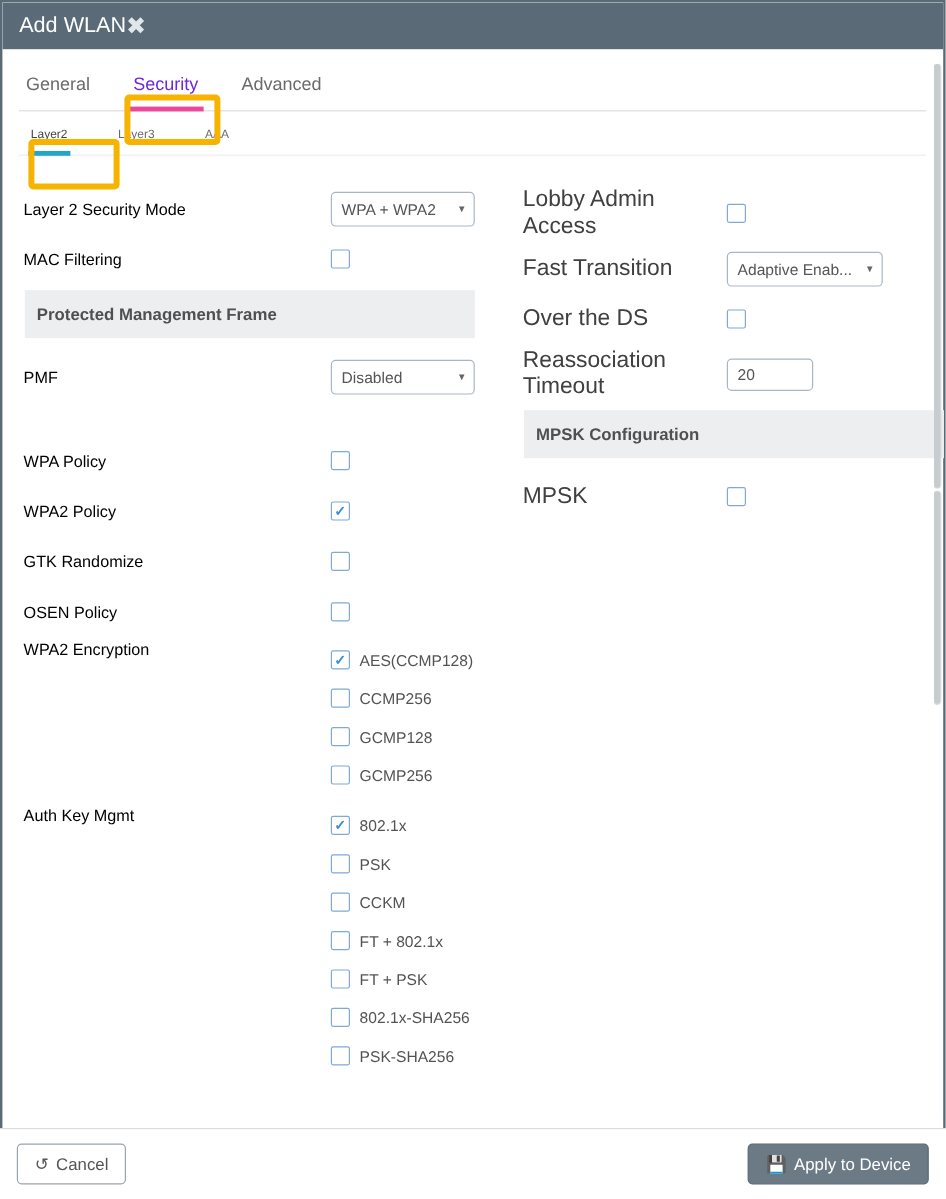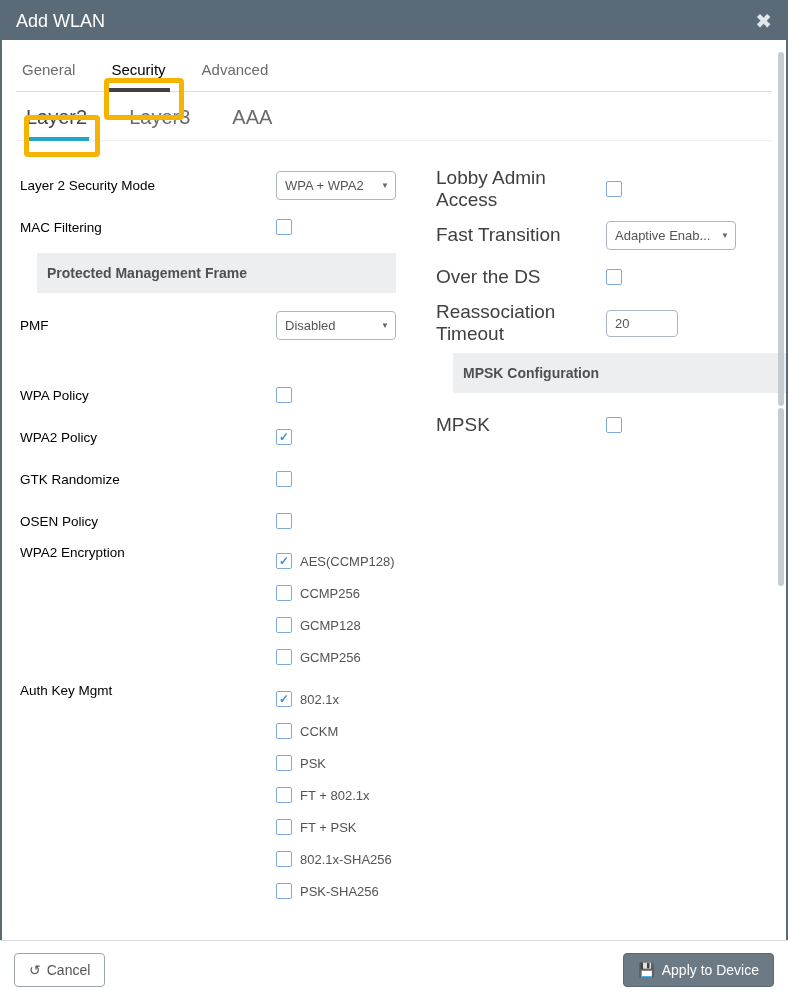--- a/index.html
+++ b/index.html
@@ -1,36 +1,36 @@
 <!DOCTYPE html>
 <html><head>
 <meta charset="utf-8">
 <style>
   *{box-sizing:border-box;margin:0;padding:0;}
   body{font-family:"Helvetica Neue",Arial,sans-serif;font-size:13px;color:#555;background:#fff;width:788px;height:999px;overflow:hidden;border:2px solid #5a6b76;}
-  .titlebar{background:#5a6b77;color:#fff;font-size:18px;font-weight:400;padding:7px 14px;display:flex;justify-content:space-between;align-items:center;}
+  .titlebar{background:#5a6b77;color:#fff;font-size:18px;font-weight:400;padding:7px 14px;display:flex;align-items:center;}
   .close-x{font-size:20px;color:#e0e6ea;cursor:pointer;}
   .scroll-area{position:relative;height:905px;overflow:hidden;}
   .content{padding:0 14px 0 14px;height:100%;overflow-y:auto;}
   .sb-thumb{position:absolute;right:2px;width:6px;background:#c7ccd0;border-radius:3px;}
   .tabs-main{display:flex;gap:28px;padding:21px 2px 0 2px;border-bottom:1px solid #ddd;font-size:15px;color:#6b6b6b;}
   .tabs-main span{padding:0 4px 10px 4px;cursor:pointer;}
-  .tabs-main .active{color:#000000;border-bottom:4px solid #404040;margin-bottom:-1px;}
-  .tabs-sub{display:flex;gap:38px;padding:14px 2px 0 8px;border-bottom:1px solid #eee;font-size:20px;color:#6b6b6b;}
+  .tabs-main .active{color:#6d28d9;border-bottom:4px solid #ec4899;margin-bottom:-1px;}
+  .tabs-sub{display:flex;gap:38px;padding:14px 2px 0 8px;border-bottom:1px solid #eee;font-size:10px;color:#6b6b6b;}
   .tabs-sub span{padding:0 2px 8px 2px;cursor:pointer;}
   .tabs-sub .active{color:#444;border-bottom:4px solid #1fa6c9;margin-bottom:-1px;}
   .hl{position:absolute;border:5px solid #f6b400;border-radius:4px;pointer-events:none;}
   .hl-sec{left:88px;top:38px;width:80px;height:42px;}
   .hl-l2{left:8px;top:75px;width:76px;height:42px;}
   .body-cols{display:flex;gap:40px;padding:26px 0 0 4px;}
   .col{flex:0 0 48%;}
   .row{display:flex;align-items:center;min-height:36px;margin-bottom:6px;}
   .lbl{flex:0 0 180px;color:#000000;font-size:13.5px;}
   .lbl-r{flex:0 0 170px;color:#404040;font-size:19px;}
-  .section-head{background:#eceeef;color:#505050;font-weight:600;padding:12px 10px;margin:8px 0 14px 17px;font-size:14px;}
+  .section-head{background:#eceeef;color:#505050;font-weight:600;padding:12px 10px;margin:8px 0 14px 1px;font-size:14px;}
   .select{border:1px solid #a9b7c5;border-radius:4px;padding:6px 22px 6px 8px;font-size:13px;color:#555;min-width:120px;position:relative;display:inline-flex;align-items:center;cursor:pointer;}
   .select .caret{position:absolute;right:6px;top:50%;transform:translateY(-50%);font-size:8px;color:#666;}
   .input-text{border:1px solid #a9b7c5;border-radius:4px;padding:5px 8px;font-size:13px;color:#555;width:72px;}
   .cb{width:16px;height:16px;border:1.5px solid #7fa9d6;border-radius:2px;display:inline-flex;align-items:center;justify-content:center;cursor:pointer;flex:0 0 16px;}
   .cb.checked::after{content:"✓";color:#3d8fde;font-size:12px;line-height:12px;font-weight:700;}
   .opt-row{display:flex;align-items:center;gap:8px;min-height:32px;}
   .opt-row span{color:#535353;font-size:13px;}
   .opt-stack{display:flex;flex-direction:column;gap:0px;}
   .opt-area{display:flex;}
   .opt-area .lbl{flex:0 0 256px;padding-left:0;}
@@ -135,25 +135,25 @@
 
         <div class="opt-area" style="margin-top:10px;">
           <span class="lbl" style="flex:0 0 256px;">Auth Key Mgmt</span>
           <div class="opt-stack">
             <div class="opt-row">
                 <span class="cb checked"></span>
                 <span>802.1x</span>
               </div>
             <div class="opt-row">
                 <span class="cb"></span>
+                <span>PSK</span>
+              </div>
+            <div class="opt-row">
+                <span class="cb"></span>
                 <span>CCKM</span>
-              </div>
-            <div class="opt-row">
-                <span class="cb"></span>
-                <span>PSK</span>
               </div>
             <div class="opt-row">
                 <span class="cb"></span>
                 <span>FT + 802.1x</span>
               </div>
             <div class="opt-row">
                 <span class="cb"></span>
                 <span>FT + PSK</span>
               </div>
             <div class="opt-row">

